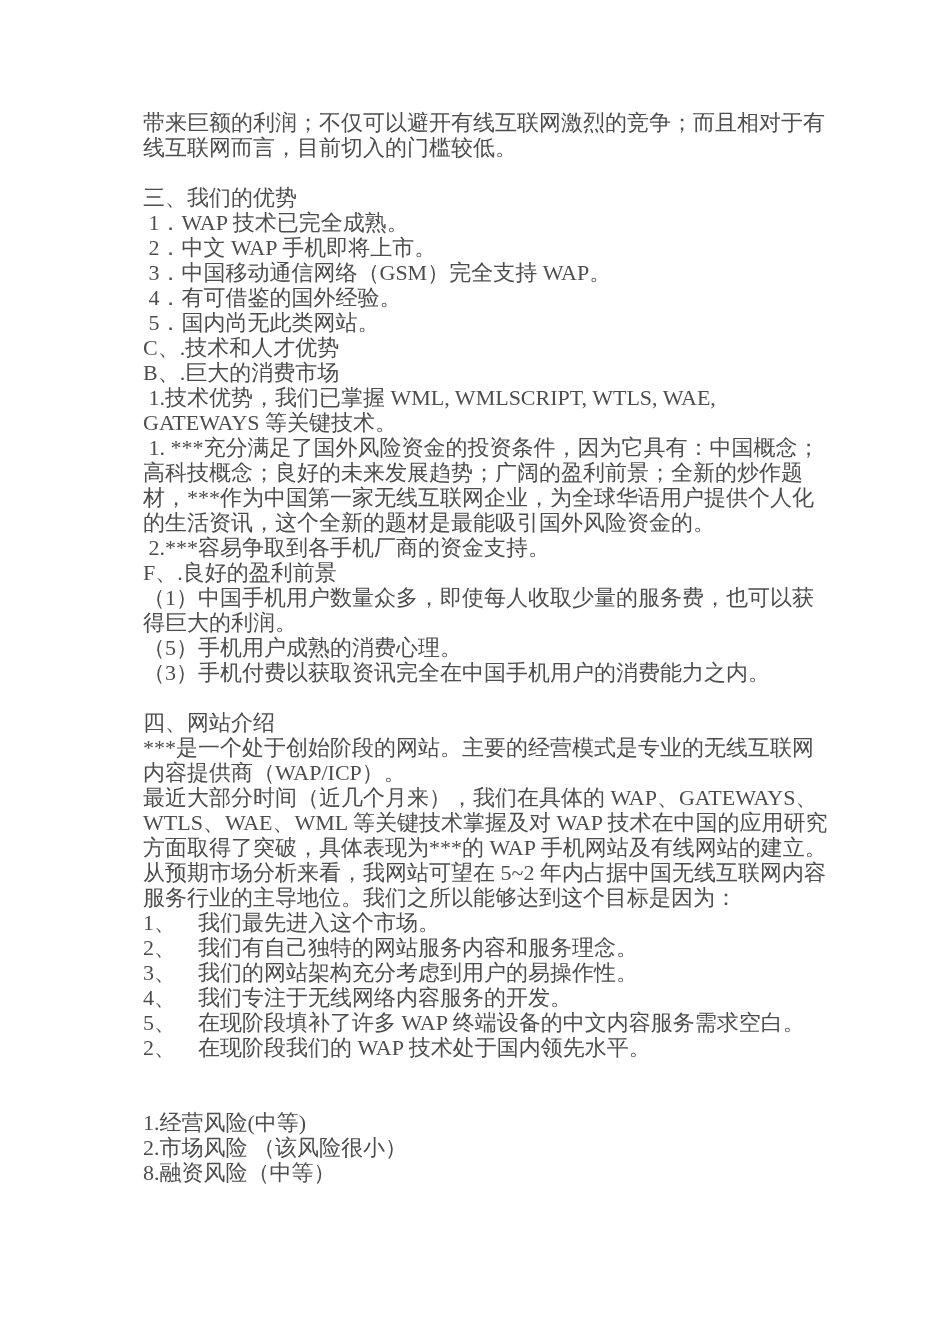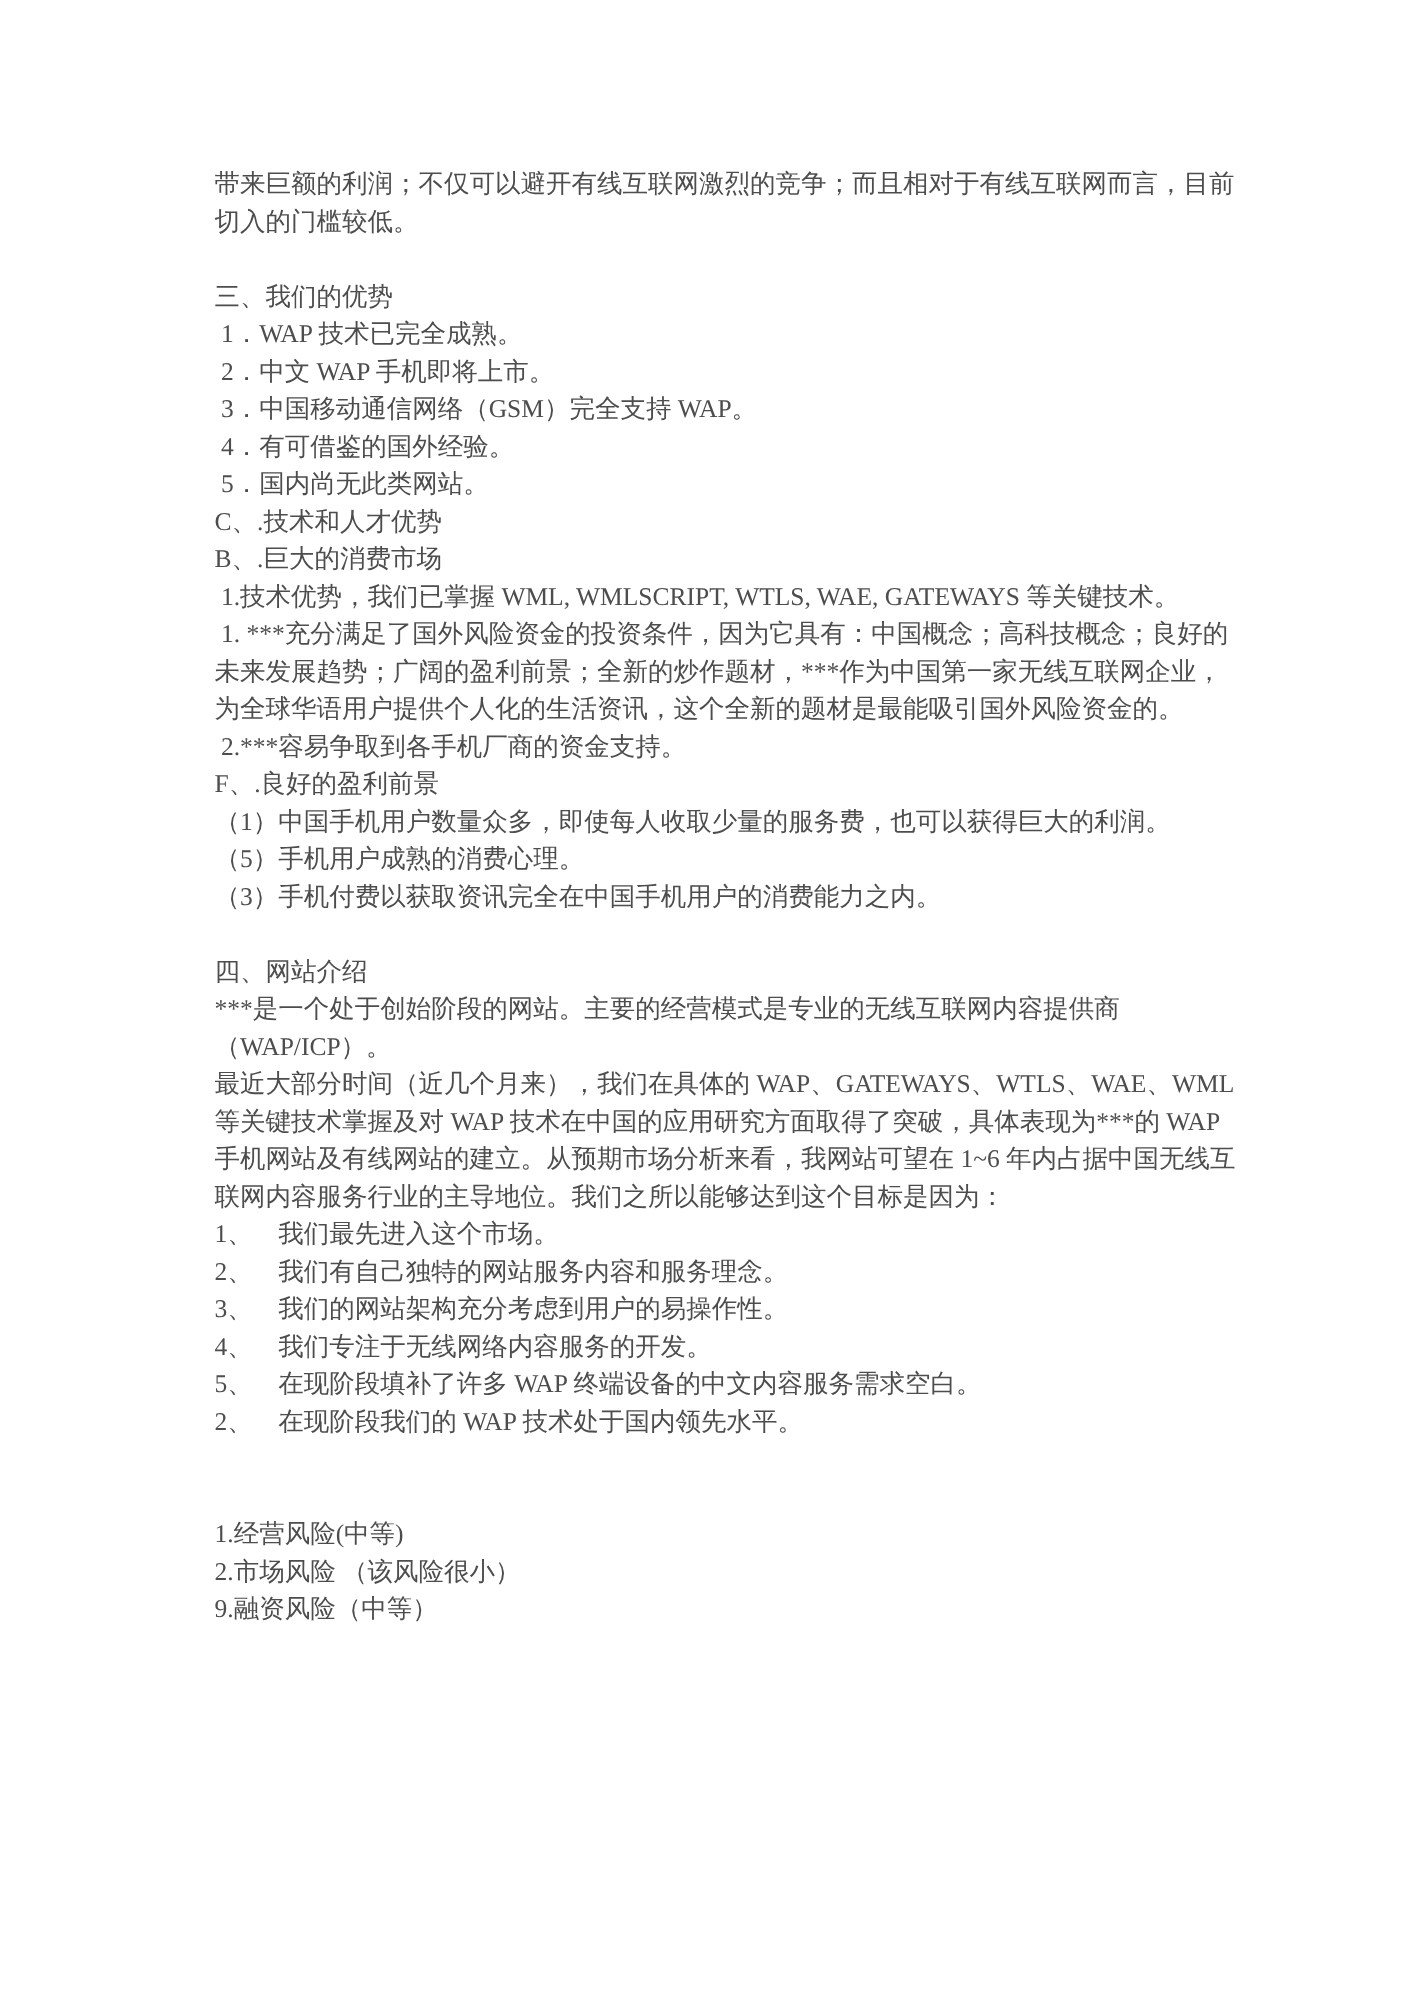--- a/index.html
+++ b/index.html
@@ -13,21 +13,21 @@
     position: relative;
     overflow: hidden;
   }
   .doc {
     position: absolute;
     left: 143px;
     top: 110px;
     width: 688px;
     color: #4d4d4d;
     font-family: "Liberation Serif", "DejaVu Serif", serif;
-    font-size: 17px;
+    font-size: 22px;
     line-height: 25px;
   }
   .ln {
     margin: 0;
     padding: 0;
     min-height: 25px;
     white-space: pre-wrap;
     word-break: break-word;
   }
 </style>
@@ -48,25 +48,25 @@
   <p class="ln"> 1.技术优势，我们已掌握 WML, WMLSCRIPT, WTLS, WAE, GATEWAYS 等关键技术。</p>
   <p class="ln"> 1. ***充分满足了国外风险资金的投资条件，因为它具有：中国概念；高科技概念；良好的未来发展趋势；广阔的盈利前景；全新的炒作题材，***作为中国第一家无线互联网企业，为全球华语用户提供个人化的生活资讯，这个全新的题材是最能吸引国外风险资金的。</p>
   <p class="ln"> 2.***容易争取到各手机厂商的资金支持。</p>
   <p class="ln">F、.良好的盈利前景</p>
   <p class="ln">（1）中国手机用户数量众多，即使每人收取少量的服务费，也可以获得巨大的利润。</p>
   <p class="ln">（5）手机用户成熟的消费心理。</p>
   <p class="ln">（3）手机付费以获取资讯完全在中国手机用户的消费能力之内。</p>
   <p class="ln"></p>
   <p class="ln">四、网站介绍</p>
   <p class="ln">***是一个处于创始阶段的网站。主要的经营模式是专业的无线互联网内容提供商（WAP/ICP）。</p>
-  <p class="ln">最近大部分时间（近几个月来），我们在具体的 WAP、GATEWAYS、WTLS、WAE、WML 等关键技术掌握及对 WAP 技术在中国的应用研究方面取得了突破，具体表现为***的 WAP 手机网站及有线网站的建立。从预期市场分析来看，我网站可望在 1~6 年内占据中国无线互联网内容服务行业的主导地位。我们之所以能够达到这个目标是因为：</p>
+  <p class="ln">最近大部分时间（近几个月来），我们在具体的 WAP、GATEWAYS、WTLS、WAE、WML 等关键技术掌握及对 WAP 技术在中国的应用研究方面取得了突破，具体表现为***的 WAP 手机网站及有线网站的建立。从预期市场分析来看，我网站可望在 5~2 年内占据中国无线互联网内容服务行业的主导地位。我们之所以能够达到这个目标是因为：</p>
   <p class="ln">1、　我们最先进入这个市场。</p>
   <p class="ln">2、　我们有自己独特的网站服务内容和服务理念。</p>
   <p class="ln">3、　我们的网站架构充分考虑到用户的易操作性。</p>
   <p class="ln">4、　我们专注于无线网络内容服务的开发。</p>
   <p class="ln">5、　在现阶段填补了许多 WAP 终端设备的中文内容服务需求空白。</p>
   <p class="ln">2、　在现阶段我们的 WAP 技术处于国内领先水平。</p>
   <p class="ln"></p>
   <p class="ln"></p>
   <p class="ln">1.经营风险(中等)</p>
   <p class="ln">2.市场风险 （该风险很小）</p>
-  <p class="ln">9.融资风险（中等）</p>
+  <p class="ln">8.融资风险（中等）</p>
 </div>
 
 </body></html>

